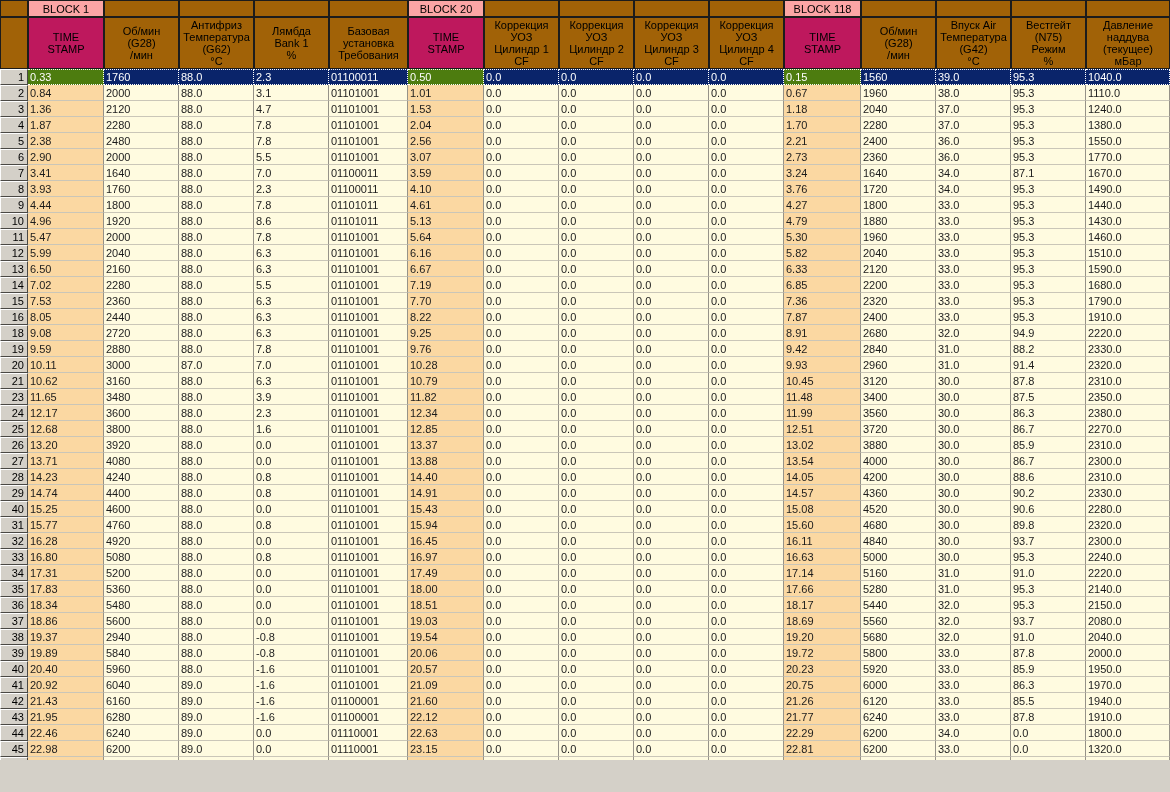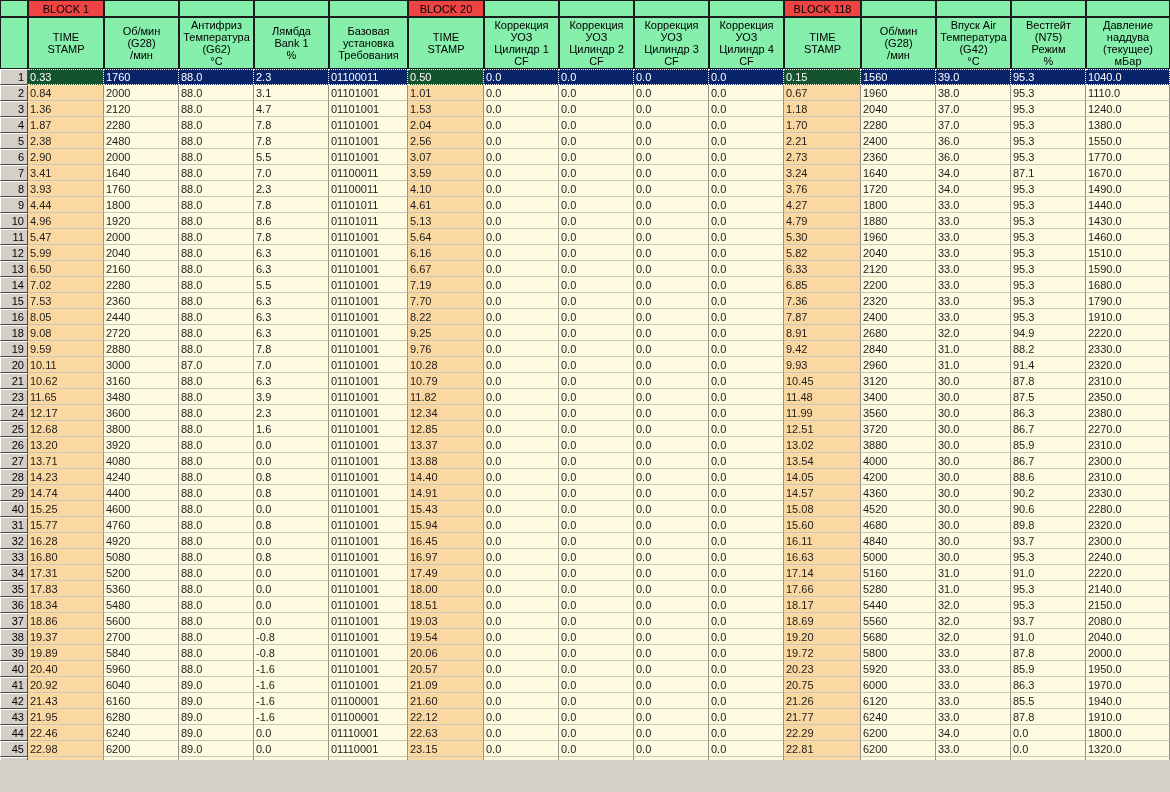--- a/index.html
+++ b/index.html
@@ -2,42 +2,42 @@
 <html><head>
 <meta charset="utf-8">
 <style>
   html,body{margin:0;padding:0;background:#d4d0c8;}
   body{width:1170px;height:792px;overflow:hidden;
        font-family:"Liberation Sans","DejaVu Sans",sans-serif;}
   table{border-collapse:separate;border-spacing:0;table-layout:fixed;width:1170px;}
   td,th{box-sizing:border-box;overflow:hidden;white-space:nowrap;font-weight:normal;}
 
   
-  thead th{background:#86efac;border:1px solid #1c1c1c;color:#000;font-size:11px;}
+  thead th{background:#a16207;border:1px solid #1c1c1c;color:#000;font-size:11px;}
   thead tr.block-row th{height:17px;vertical-align:middle;text-align:center;}
-  thead tr.block-row th.blk{background:#ef4444;}
+  thead tr.block-row th.blk{background:#fca5a5;}
   thead tr.hdr-row th{height:52px;vertical-align:middle;text-align:center;
                       white-space:pre-line;line-height:12px;padding:1px 0;}
-  thead tr.hdr-row th.ts{background:#86efac;}
+  thead tr.hdr-row th.ts{background:#be185d;}
 
   
   tbody td{height:16px;background:#fffbe0;color:#1c1c1c;font-size:11px;
            border-right:1px solid #969288;border-bottom:1px solid #cac6b8;
            padding:0 1px 0 2px;vertical-align:middle;}
   tbody td.ts{background:#fbd8a2;}
   tbody th.rownum{height:16px;background:#d4d0c8;color:#000;font-size:11px;
            border-top:1px solid #fdfdfd;border-left:1px solid #fdfdfd;
            border-right:1px solid #4a4844;border-bottom:1px solid #4a4844;
            text-align:right;padding:0 3px 0 0;vertical-align:middle;}
 
   
   tr.sel td{background:#0a246a;color:#ffffff;
             border-top:1px dotted #ffffff;border-bottom:1px dotted #ffffff;
             border-right:1px dotted #ffffff;}
-  tr.sel td.ts{background:#14532d;}
+  tr.sel td.ts{background:#4d7c0f;}
 
   
   tr.partial td,tr.partial th{height:3px;border-bottom:none;padding:0;font-size:1px;line-height:1px;}
 </style>
 </head>
 <body>
 
 <table>
   <colgroup>
     <col style="width:28px">
@@ -756,21 +756,21 @@
         <td>0.0</td>
         <td class="ts">18.69</td>
         <td>5560</td>
         <td>32.0</td>
         <td>93.7</td>
         <td>2080.0</td>
       </tr>
       <tr>
         <th class="rownum">38</th>
         <td class="ts">19.37</td>
-        <td>2700</td>
+        <td>2940</td>
         <td>88.0</td>
         <td>-0.8</td>
         <td>01101001</td>
         <td class="ts">19.54</td>
         <td>0.0</td>
         <td>0.0</td>
         <td>0.0</td>
         <td>0.0</td>
         <td class="ts">19.20</td>
         <td>5680</td>

